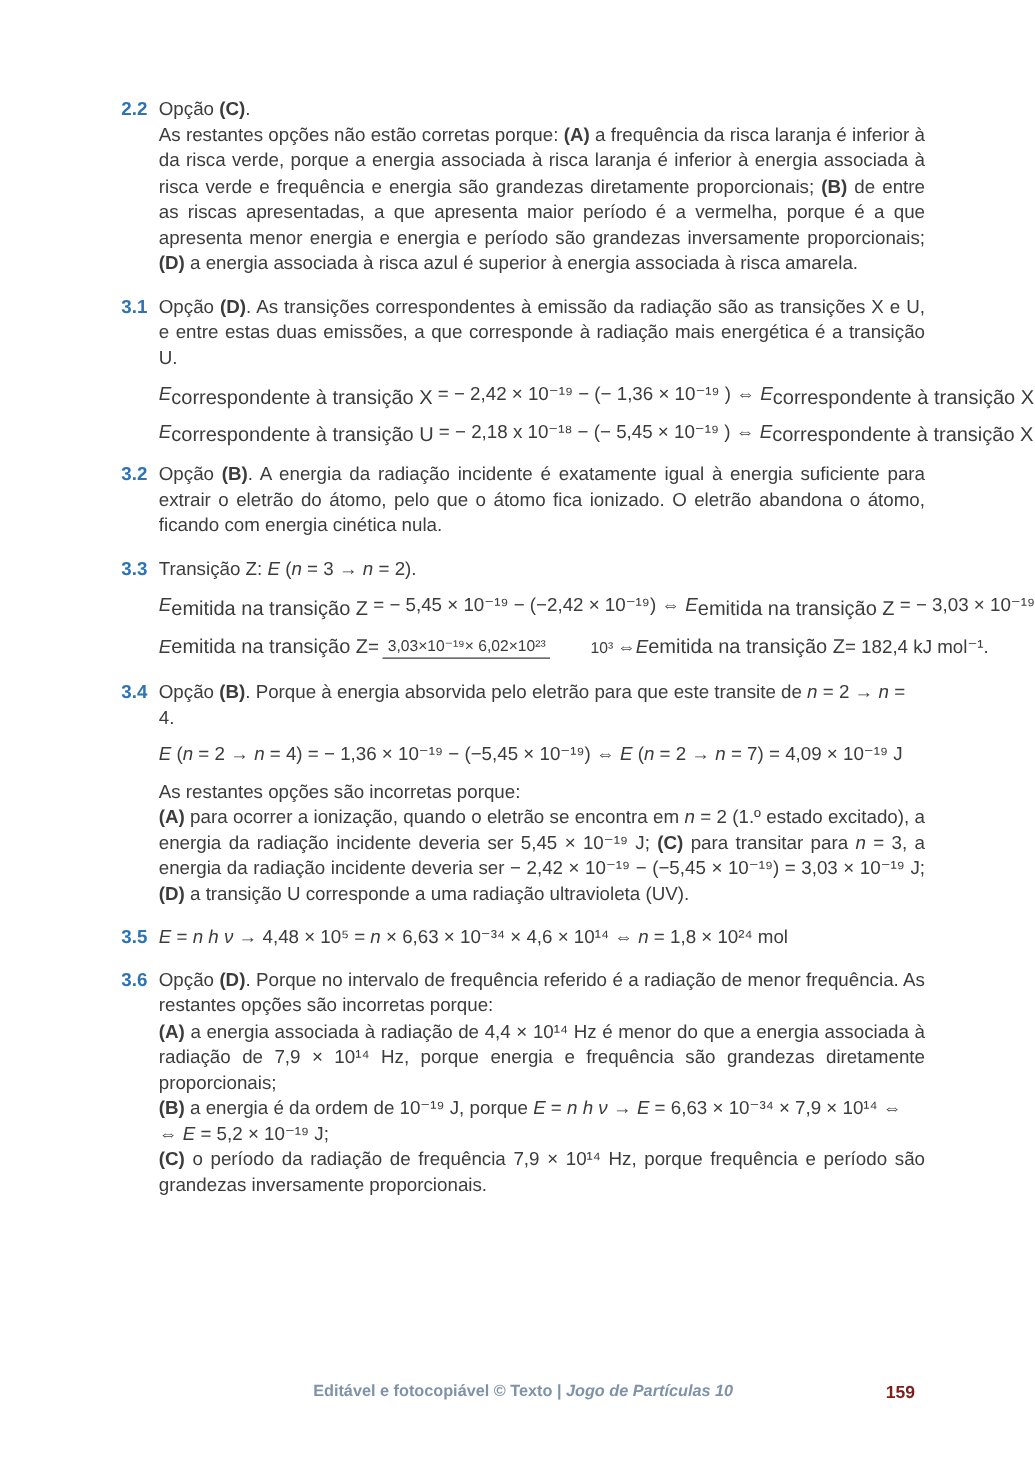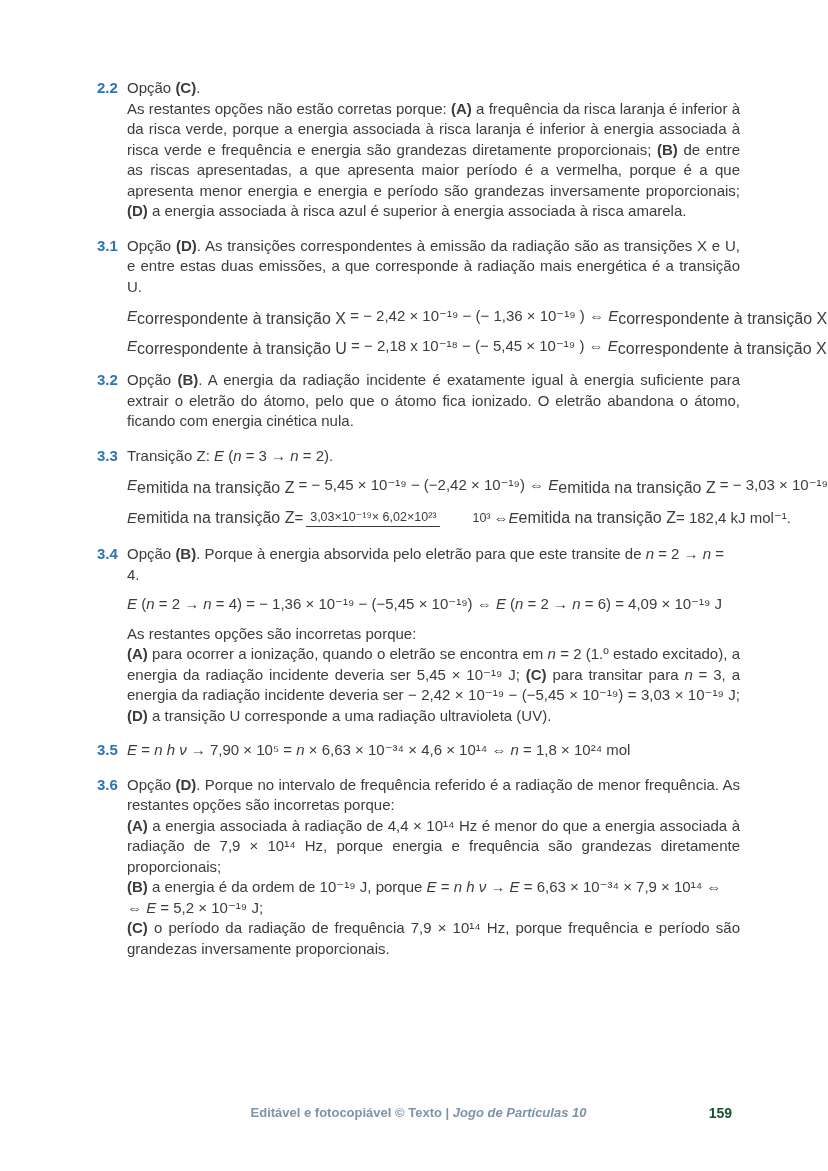--- a/index.html
+++ b/index.html
@@ -86,21 +86,21 @@
   .footer-credit {
     display: block;
     text-align: center;
     color: #7E93A7;
     font-weight: bold;
   }
   .footer-page-number {
     position: absolute;
     right: 8px;
     top: 0;
-    color: #14532d;
+    color: #7f1d1d;
     font-weight: bold;
     font-size: 14px;
   }
 </style>
 </head>
 <body>
 
 <div class="page">
   <main class="content">
 
@@ -146,30 +146,30 @@
             <sub>emitida na transição Z</sub>
             <span> = 182,4 kJ mol⁻¹.</span>
           </p>
       </div>
     </section>
 
     <section class="qa">
       <div class="qnum">3.4</div>
       <div class="qbody">
         <p class="line"><span>Opção </span><span class="b">(B)</span><span>. Porque à energia absorvida pelo eletrão para que este transite de </span><span class="i">n</span><span> = 2 → </span><span class="i">n</span><span> = 4.</span></p>
-        <p class="line eq"><span class="i">E</span><span> (</span><span class="i">n</span><span> = 2 → </span><span class="i">n</span><span> = 4) = − 1,36 × 10⁻¹⁹ − (−5,45 × 10⁻¹⁹) ⇔  </span><span class="i">E</span><span> (</span><span class="i">n</span><span> = 2 → </span><span class="i">n</span><span> = 6) = 4,09 × 10⁻¹⁹ J</span></p>
+        <p class="line eq"><span class="i">E</span><span> (</span><span class="i">n</span><span> = 2 → </span><span class="i">n</span><span> = 4) = − 1,36 × 10⁻¹⁹ − (−5,45 × 10⁻¹⁹) ⇔  </span><span class="i">E</span><span> (</span><span class="i">n</span><span> = 2 → </span><span class="i">n</span><span> = 7) = 4,09 × 10⁻¹⁹ J</span></p>
         <p class="line spacer-top"><span>As restantes opções são incorretas porque:</span></p>
         <p class="line justify"><span class="b">(A)</span><span> para ocorrer a ionização, quando o eletrão se encontra em </span><span class="i">n</span><span> = 2 (1.º estado excitado), a energia da radiação incidente deveria ser 5,45 × 10⁻¹⁹ J; </span><span class="b">(C)</span><span> para transitar para </span><span class="i">n</span><span> = 3, a energia da radiação incidente deveria ser − 2,42 × 10⁻¹⁹ − (−5,45 × 10⁻¹⁹) = 3,03 × 10⁻¹⁹ J; </span><span class="b">(D)</span><span> a transição U corresponde a uma radiação ultravioleta (UV).</span></p>
       </div>
     </section>
 
     <section class="qa">
       <div class="qnum">3.5</div>
       <div class="qbody">
-        <p class="line"><span class="i">E</span><span> = </span><span class="i">n h ν</span><span> → 7,90 × 10⁵ = </span><span class="i">n</span><span> × 6,63 × 10⁻³⁴ × 4,6 × 10¹⁴ ⇔ </span><span class="i">n</span><span> = 1,8 × 10²⁴ mol</span></p>
+        <p class="line"><span class="i">E</span><span> = </span><span class="i">n h ν</span><span> → 4,48 × 10⁵ = </span><span class="i">n</span><span> × 6,63 × 10⁻³⁴ × 4,6 × 10¹⁴ ⇔ </span><span class="i">n</span><span> = 1,8 × 10²⁴ mol</span></p>
       </div>
     </section>
 
     <section class="qa">
       <div class="qnum">3.6</div>
       <div class="qbody">
         <p class="line justify"><span>Opção </span><span class="b">(D)</span><span>. Porque no intervalo de frequência referido é a radiação de menor frequência. As restantes opções são incorretas porque:</span></p>
         <p class="line justify"><span class="b">(A)</span><span> a energia associada à radiação de 4,4 × 10¹⁴ Hz é menor do que a energia associada à radiação de 7,9 × 10¹⁴ Hz, porque energia e frequência são grandezas diretamente proporcionais;</span></p>
         <p class="line"><span class="b">(B)</span><span> a energia é da ordem de 10⁻¹⁹ J, porque </span><span class="i">E</span><span> = </span><span class="i">n h ν</span><span> → </span><span class="i">E</span><span> = 6,63 × 10⁻³⁴ × 7,9 × 10¹⁴ ⇔</span></p>
         <p class="line"><span>⇔ </span><span class="i">E</span><span> = 5,2 × 10⁻¹⁹ J;</span></p>

